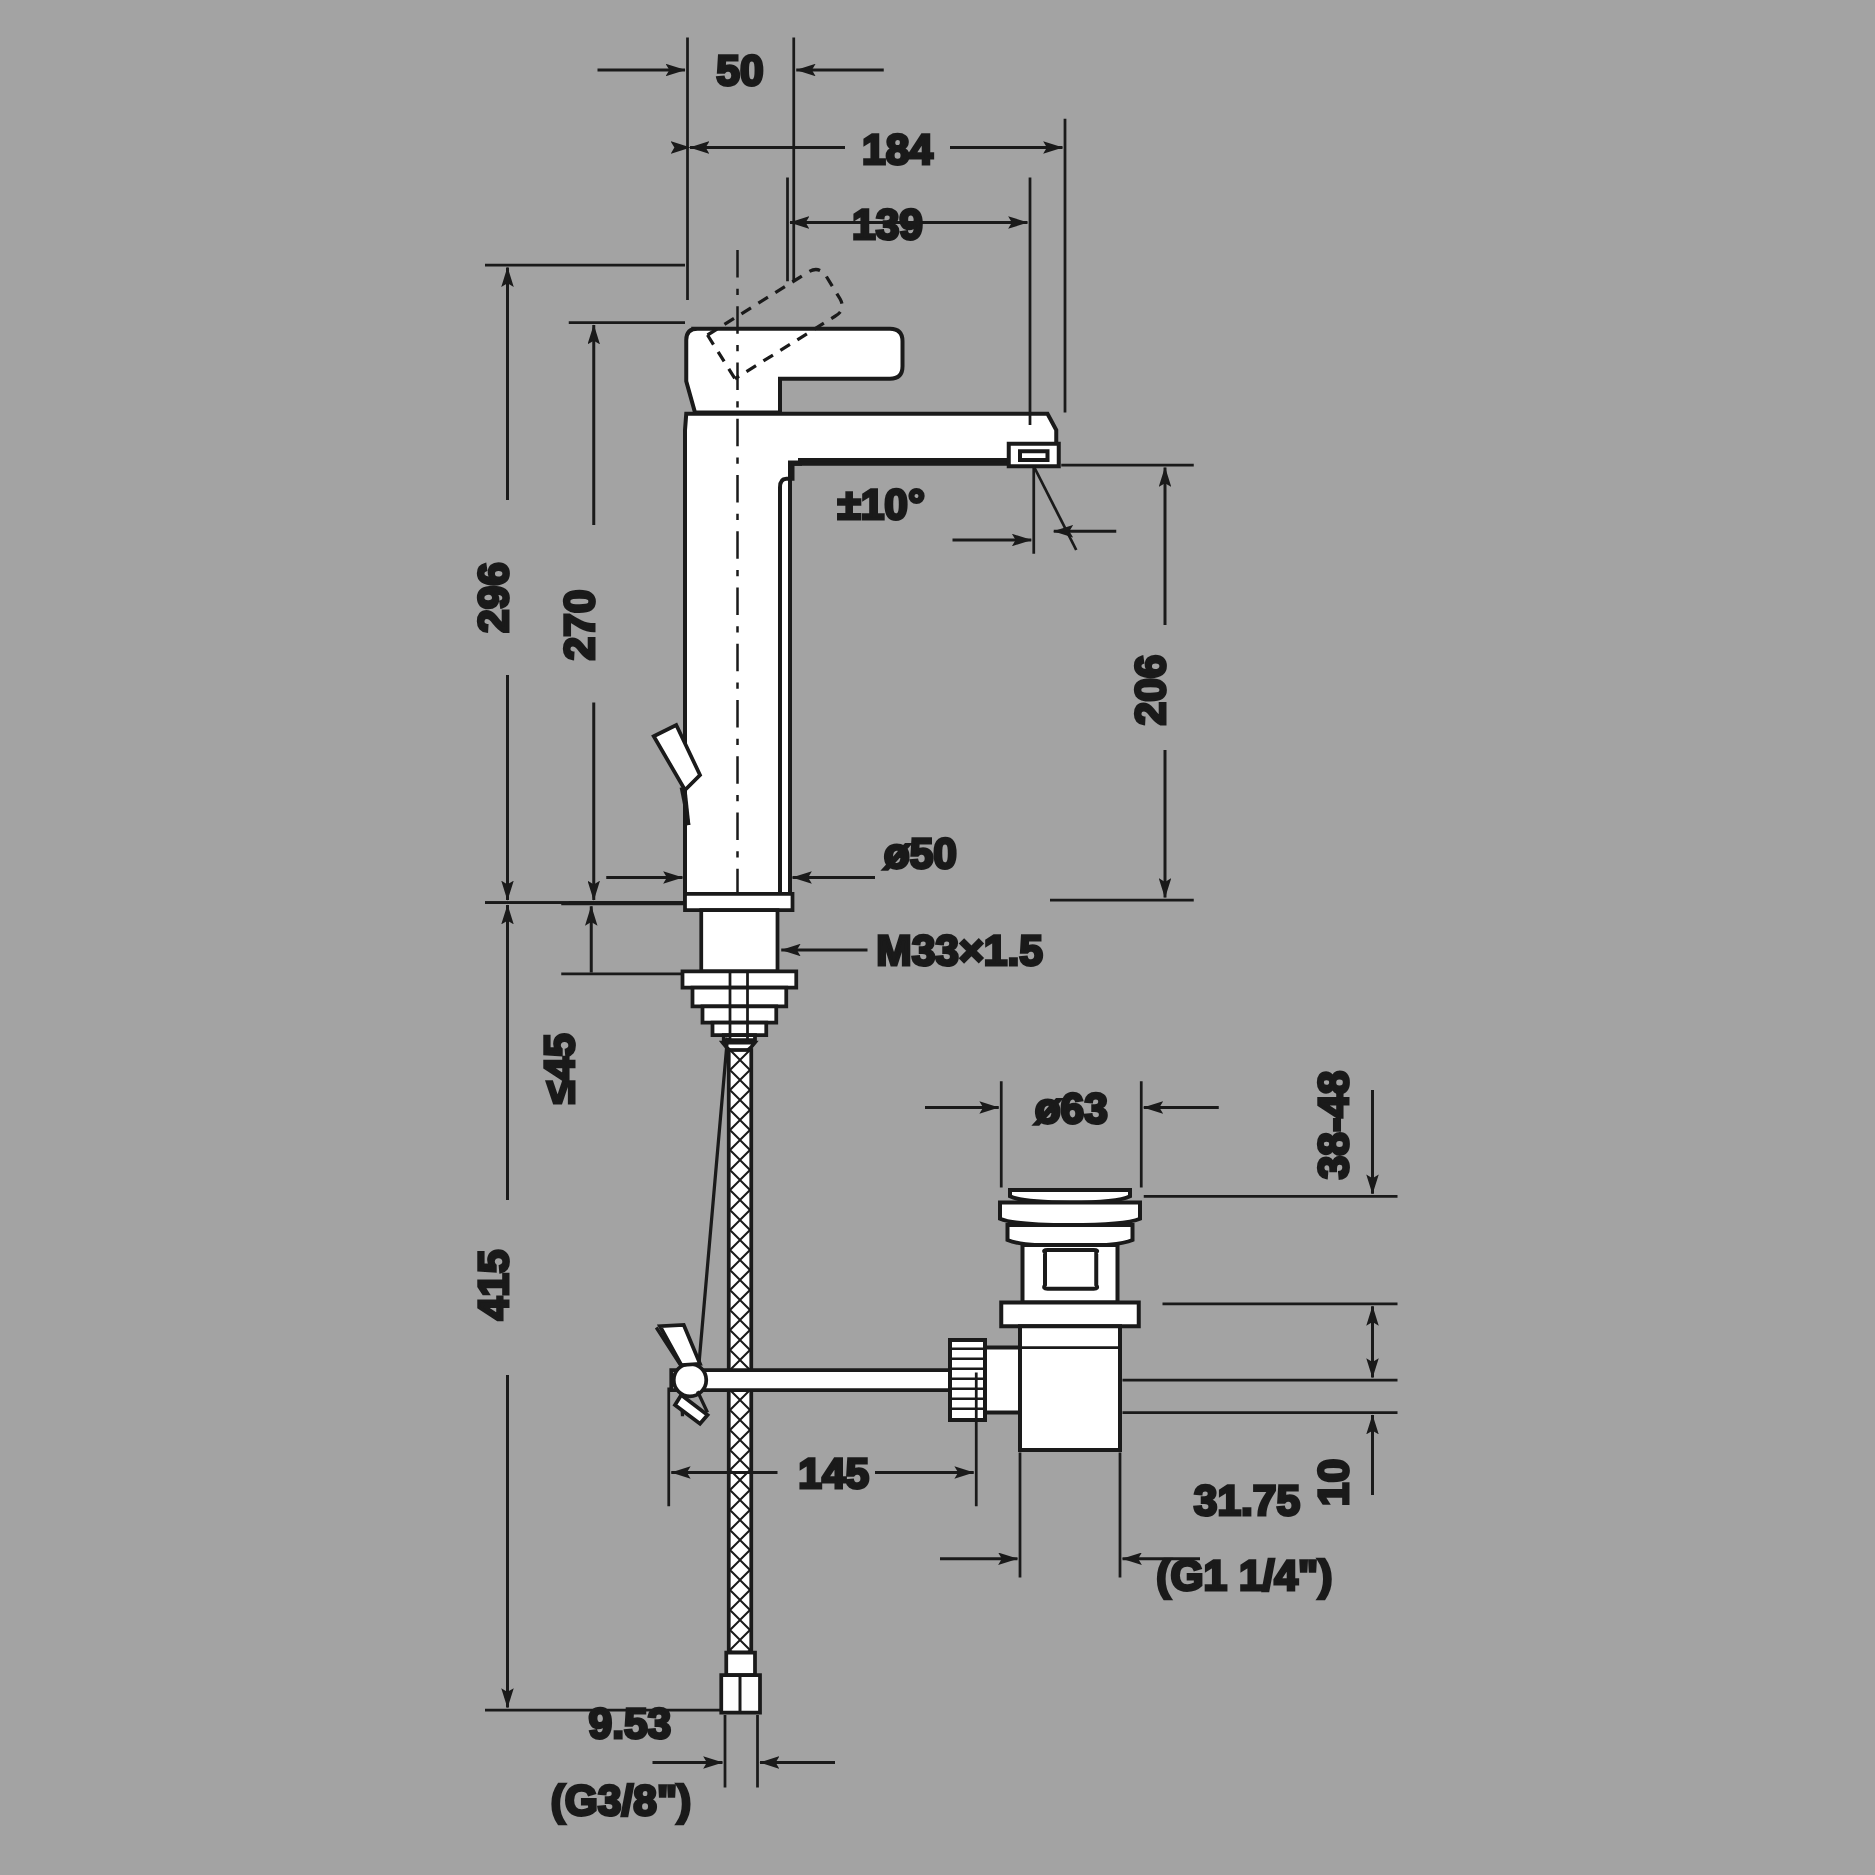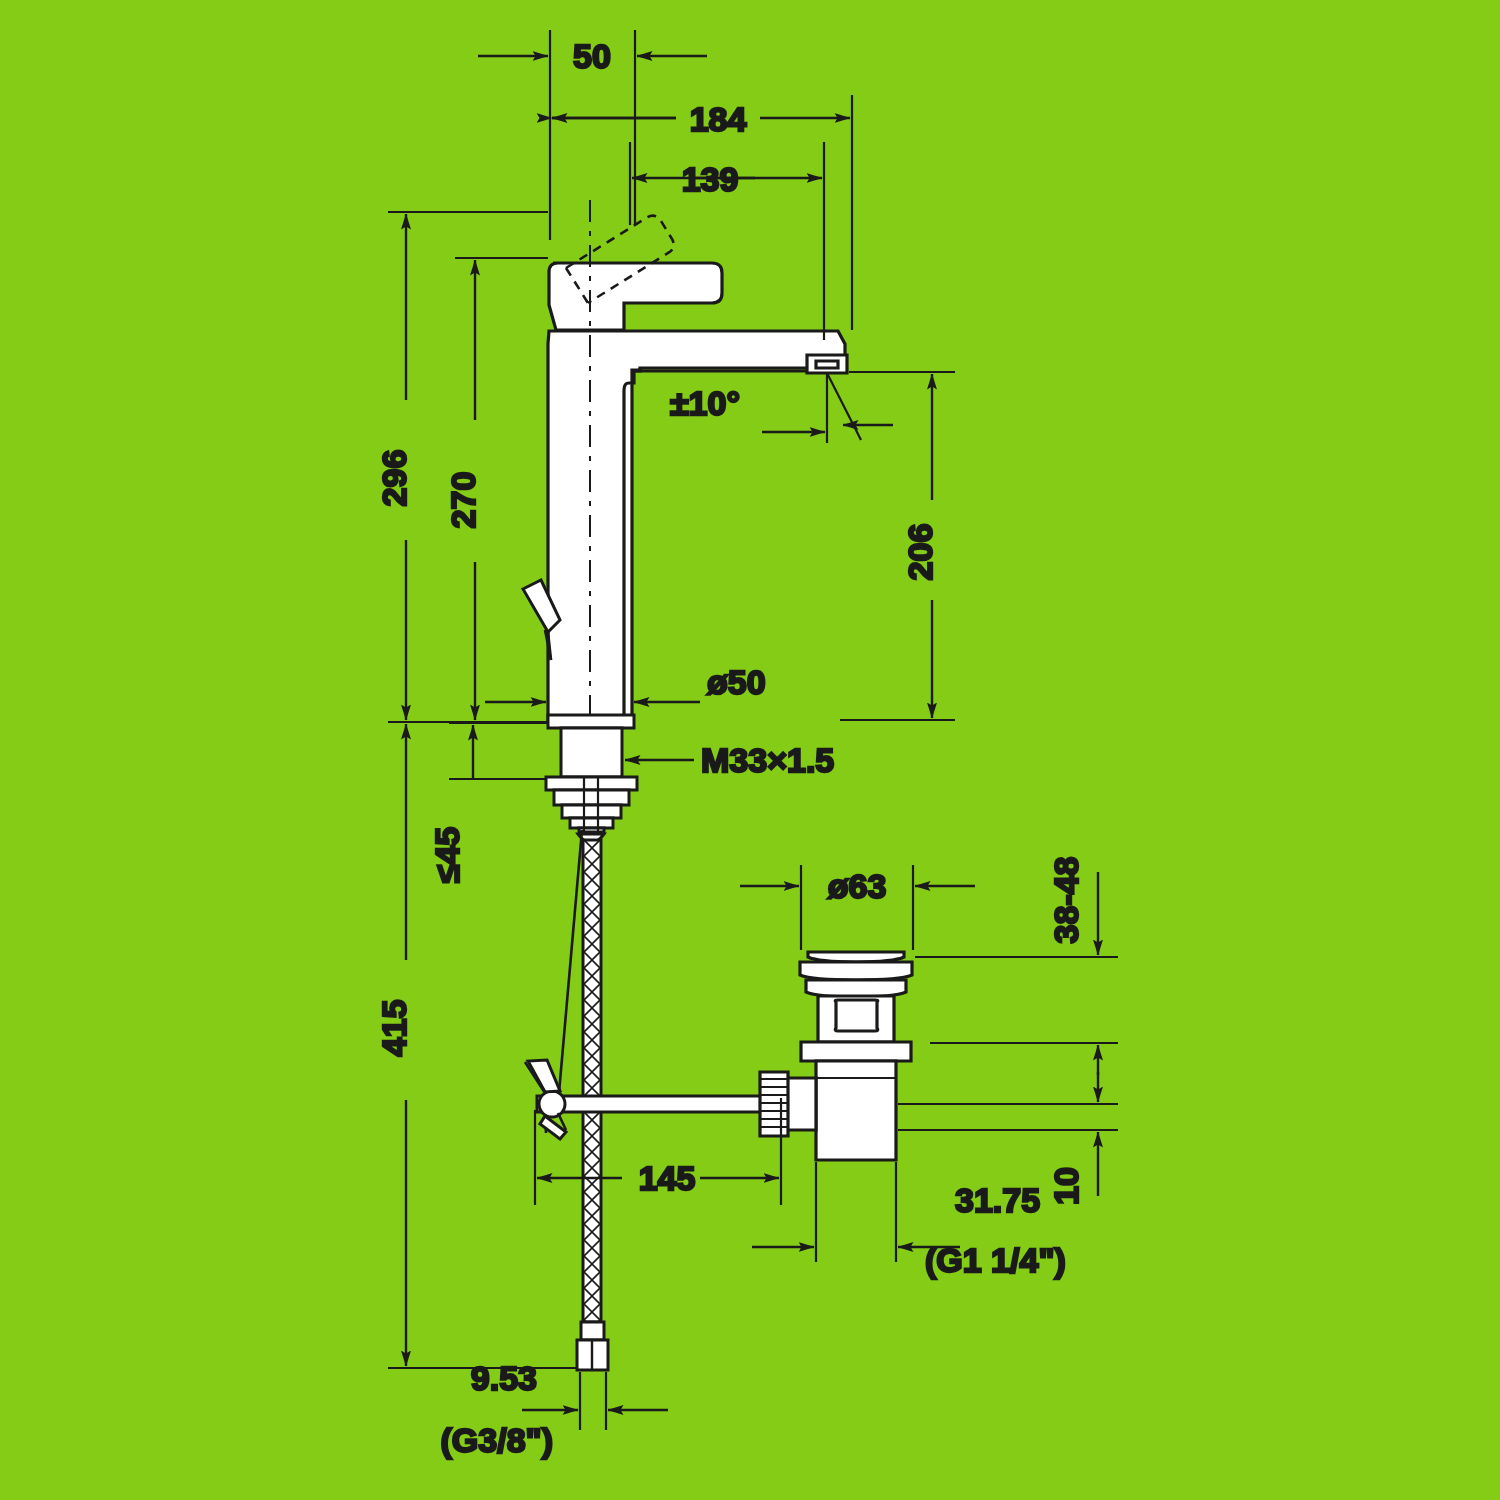--- a/index.html
+++ b/index.html
@@ -1,17 +1,17 @@
 <!DOCTYPE html>
 <html><head>
 <meta charset="utf-8">
 <style>
   html,body{margin:0;padding:0;background:#ffffff;}
   body{width:1500px;height:1500px;overflow:hidden;font-family:"Liberation Sans",sans-serif;}
-  #stage{position:relative;width:1500px;height:1500px;background:#84cc16;}
+  #stage{position:relative;width:1500px;height:1500px;background:#a3a3a3;}
   svg{display:block;}
   .dimtext{font-family:"Liberation Sans",sans-serif;font-weight:bold;fill:#1a1a1a;}
 </style>
 </head>
 <body>
 
 <div id="stage">
   <svg width="1500" height="1500" viewBox="0 0 1500 1500">
 
     <defs>

